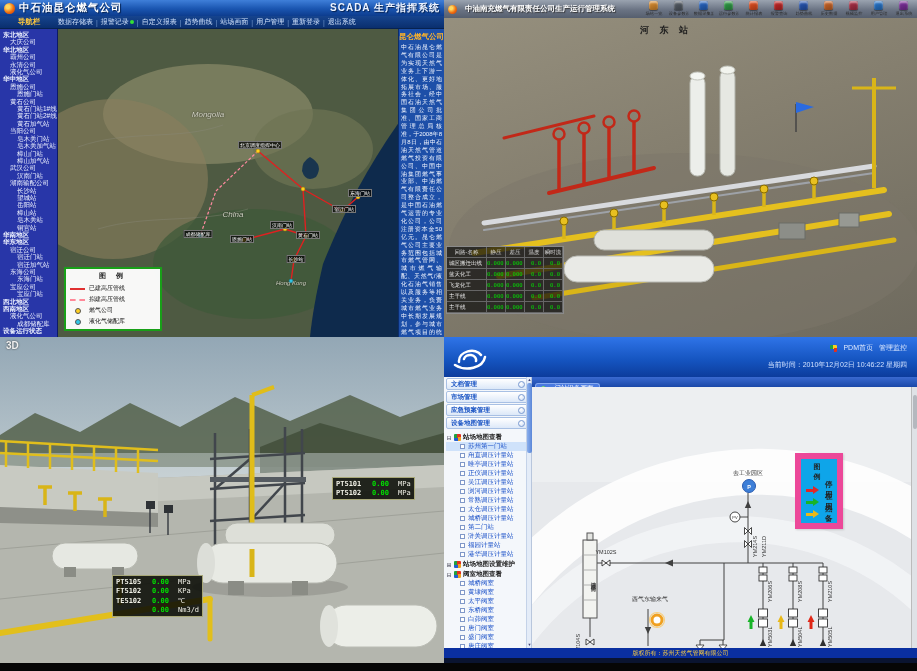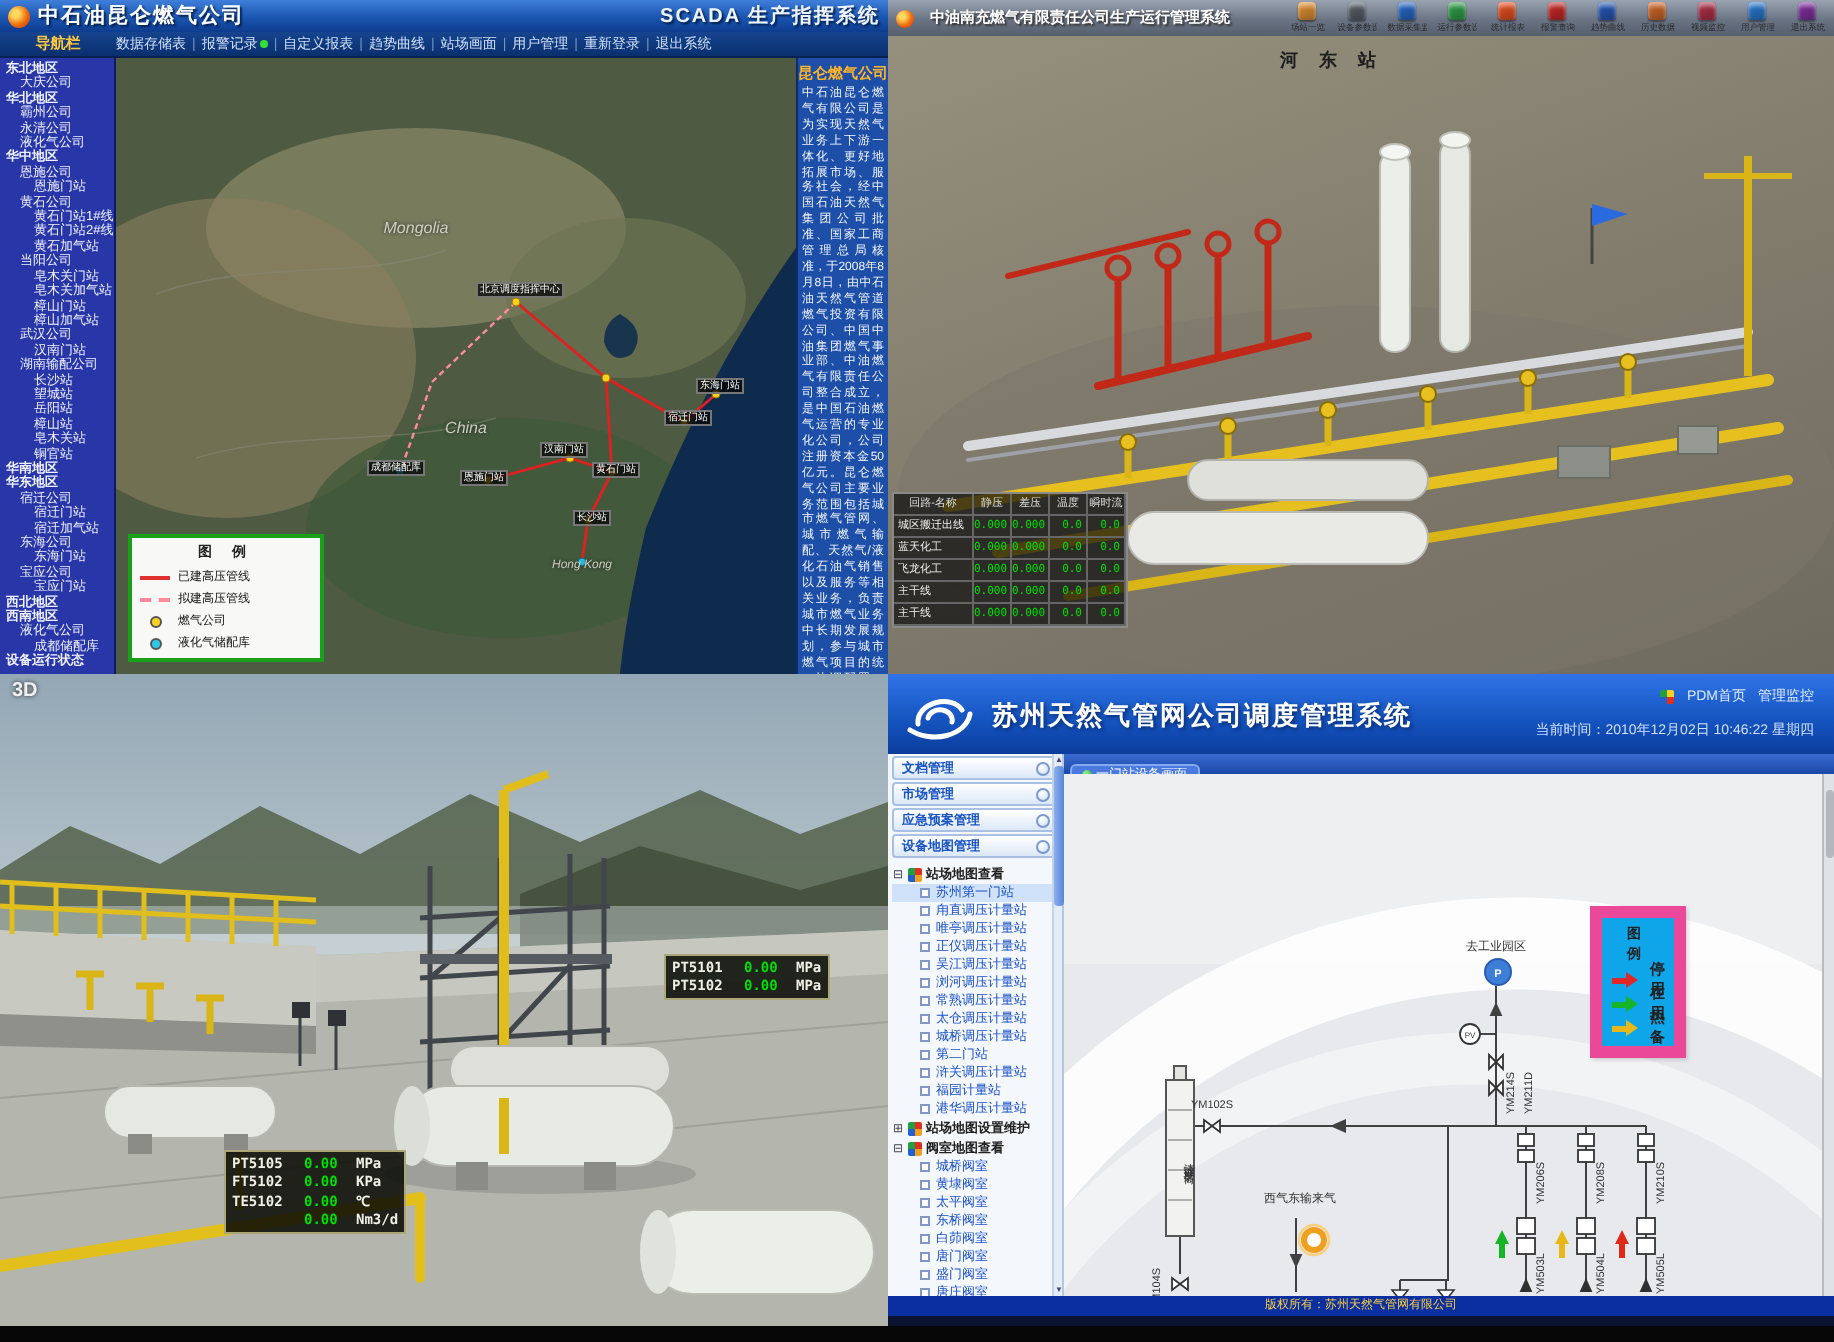--- a/index.html
+++ b/index.html
@@ -60,21 +60,21 @@
 .tnc{color:#eee;font-size:5.5px;padding-left:2px;white-space:nowrap}
 .tvc{color:#00e000;font-family:"DejaVu Sans Mono",monospace;font-size:5.5px;text-align:right;padding-right:2px}
 
 .bl{left:0;top:337px;width:444px;height:327px;background:linear-gradient(#93a7b5,#b9c6cc 38%,#c8d0d2 48%)}
 .bl-badge{position:absolute;left:6px;top:3px;color:#f0f0f0;font-size:10px;font-weight:bold;z-index:5;text-shadow:0 0 2px #333}
 .bl svg{position:absolute;left:0;top:0}
 .panel{position:absolute;background:rgba(10,12,6,.88);border:1px solid #a8a878;padding:1px 3px;z-index:6}
 .prow{display:flex;align-items:center;height:9.5px}
 .ptag{width:36px;color:#f0f0e6;font-size:7px;font-weight:bold;font-family:"DejaVu Sans Mono",monospace}
 .pval{width:26px;color:#00e000;font-size:7px;font-weight:bold;text-align:left;font-family:"DejaVu Sans Mono",monospace;padding-right:3px}
-.punit{color:#f0f0e6;font-size:7px;font-weight:bold;font-family:"DejaVu Sans Mono",monospace}
+.punit{color:#f0f0e6;font-size:7px;font-weight:normal;font-family:"DejaVu Sans Mono",monospace}
 
 .br{left:444px;top:337px;width:473px;height:327px;background:#0a1430}
 .br-header{position:absolute;left:0;top:0;width:100%;height:40px;background:linear-gradient(#2f74e8,#1453be 60%,#0c3c9c)}
 .br-logo{position:absolute;left:8px;top:6px}
 .br-title{position:absolute;left:52px;top:12px;color:#fff;font-size:13px;font-weight:bold;letter-spacing:1px;text-shadow:1px 1px 2px #062a6e}
 .br-hright{position:absolute;right:10px;top:6px;text-align:right}
 .br-hlinks{display:flex;justify-content:flex-end;align-items:center;gap:6px;color:#dfeaff;font-size:7px}
 .flag-ico{width:7px;height:7px;background:conic-gradient(#f8d020 0 25%,#e03020 0 50%,#2060d0 0 75%,#20a040 0);border-radius:1px}
 .br-time{margin-top:7px;color:#cfe0ff;font-size:7px}
 .br-sidebar{position:absolute;left:0;top:40px;bottom:16px;width:88px;background:#f4f7fb;border-right:1px solid #b8c6dc}
@@ -507,21 +507,20 @@
           <span class="punit">Nm3/d</span>
         </div>
       </div>
   </section>
 
   <section class="q br">
     <div class="br-header">
       <svg class="br-logo" width="36" height="28" viewBox="0 0 36 28">
         <path d="M7,19 C6,8 24,4 29,12 M3,22 C14,29 31,25 33,14 M12,16 a6,5 0 1 1 12,2" stroke="#fff" stroke-width="2.5" fill="none" stroke-linecap="round"></path>
       </svg>
-      <div class="br-title">苏州天然气管网公司调度管理系统</div>
       <div class="br-hright">
         <div class="br-hlinks">
           <span class="flag-ico"></span>
           <span>PDM首页</span>
           <span>管理监控</span>
         </div>
         <div class="br-time">
           <span>当前时间：</span><span>2010年12月02日 10:46:22 星期四</span>
         </div>
       </div>

